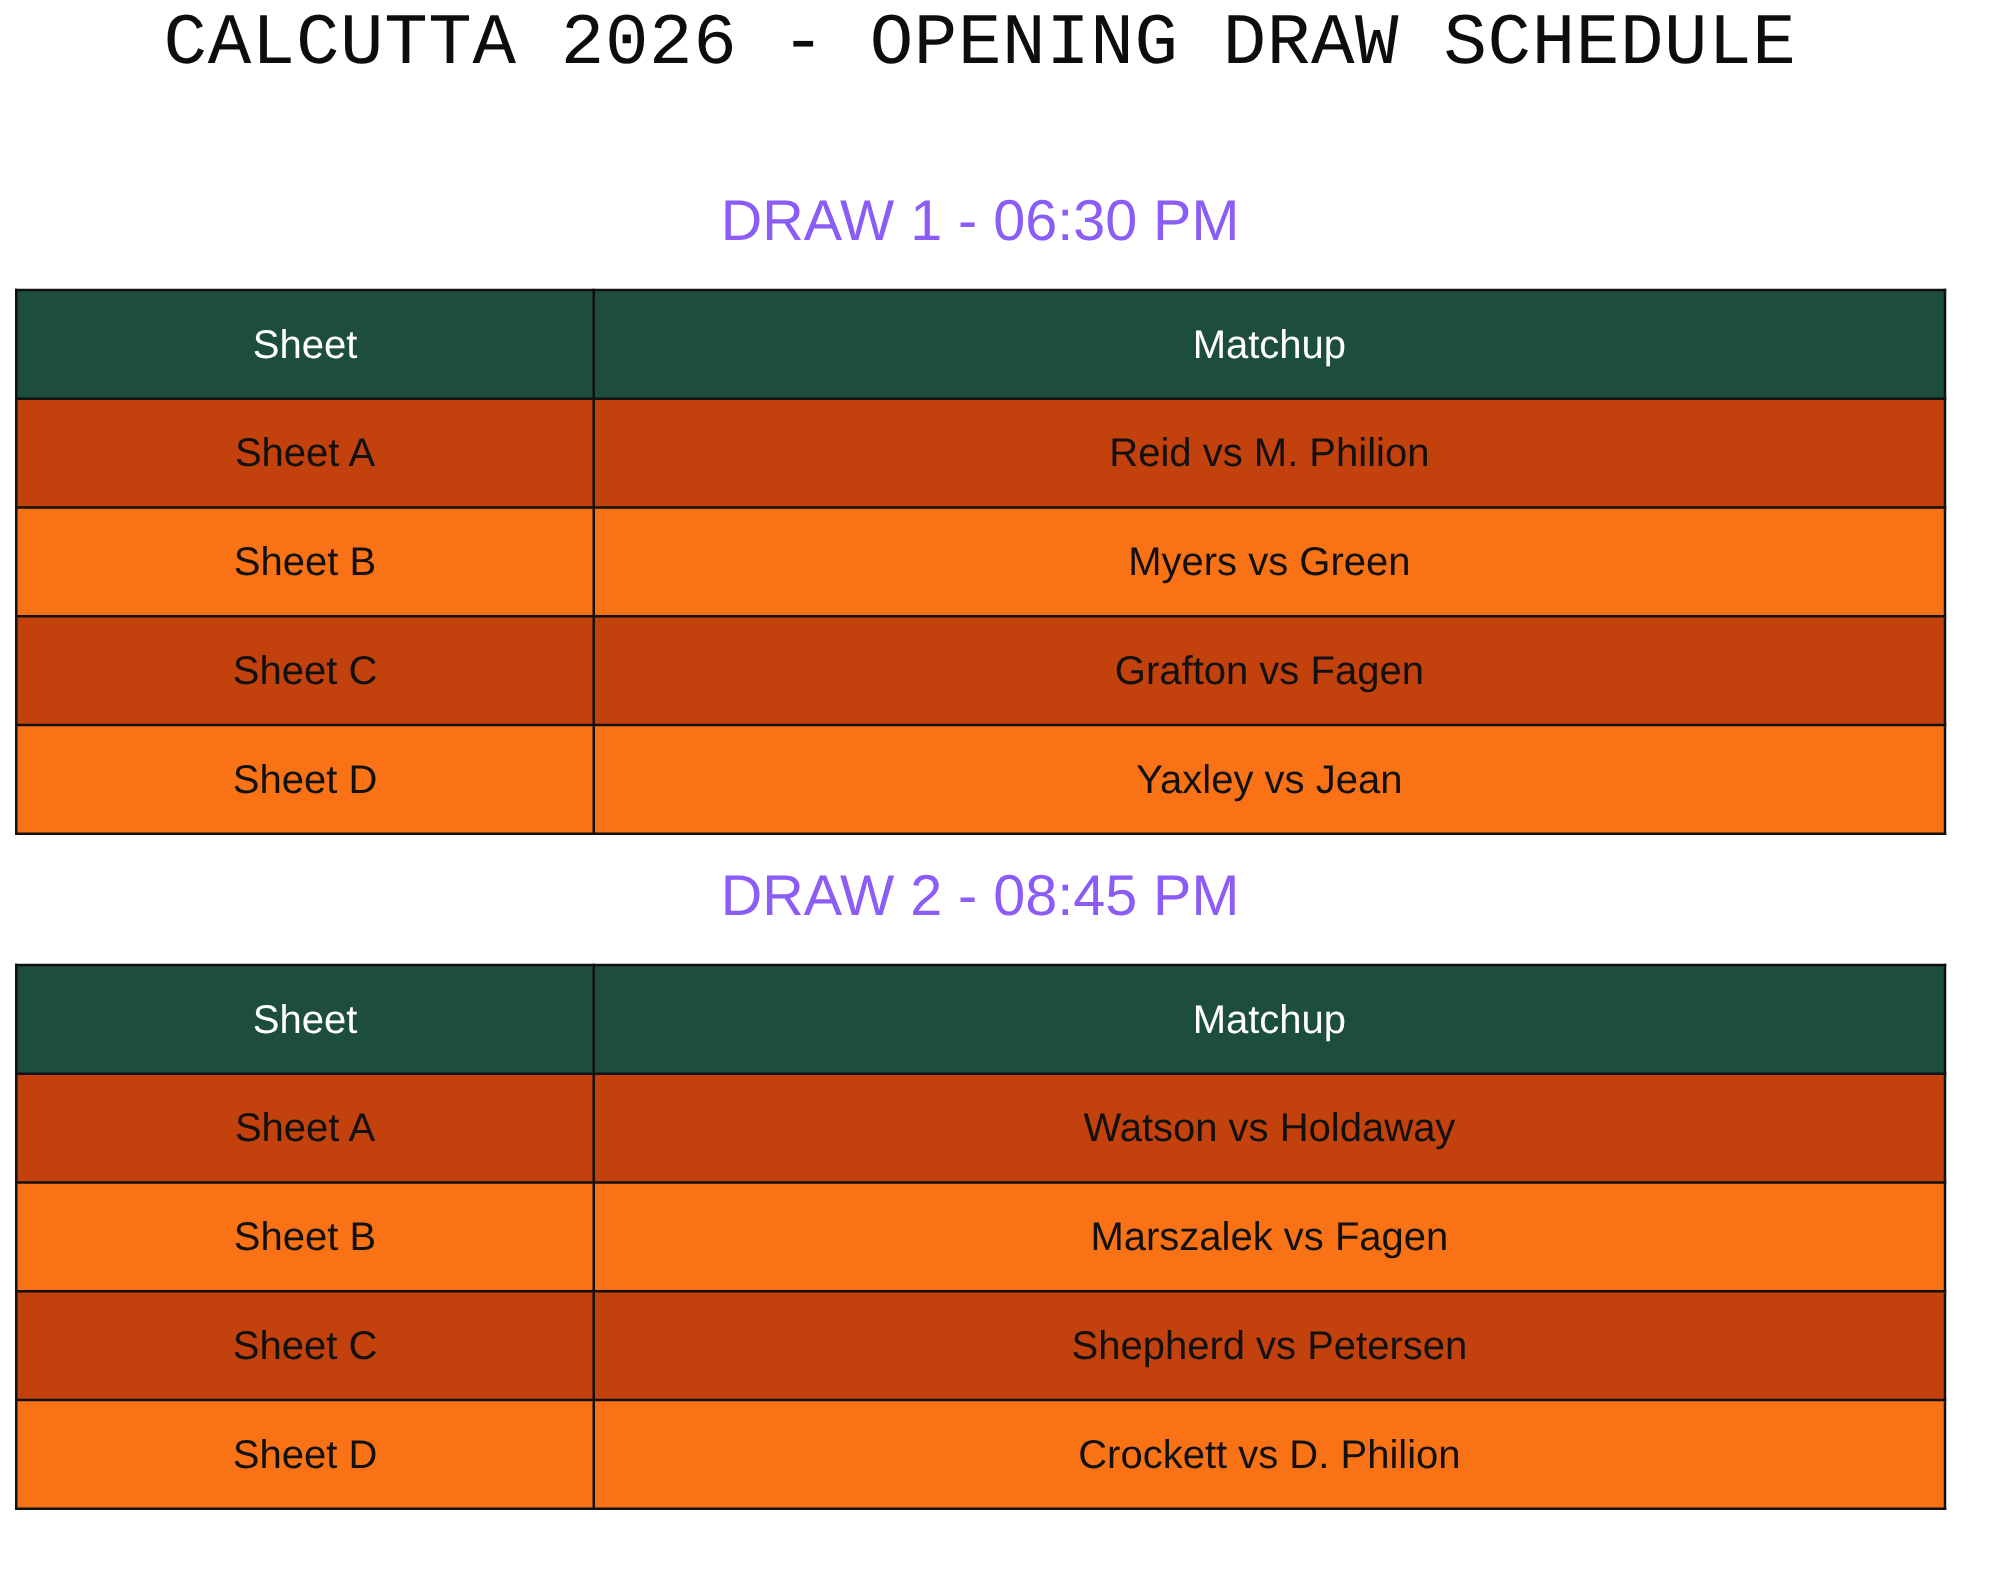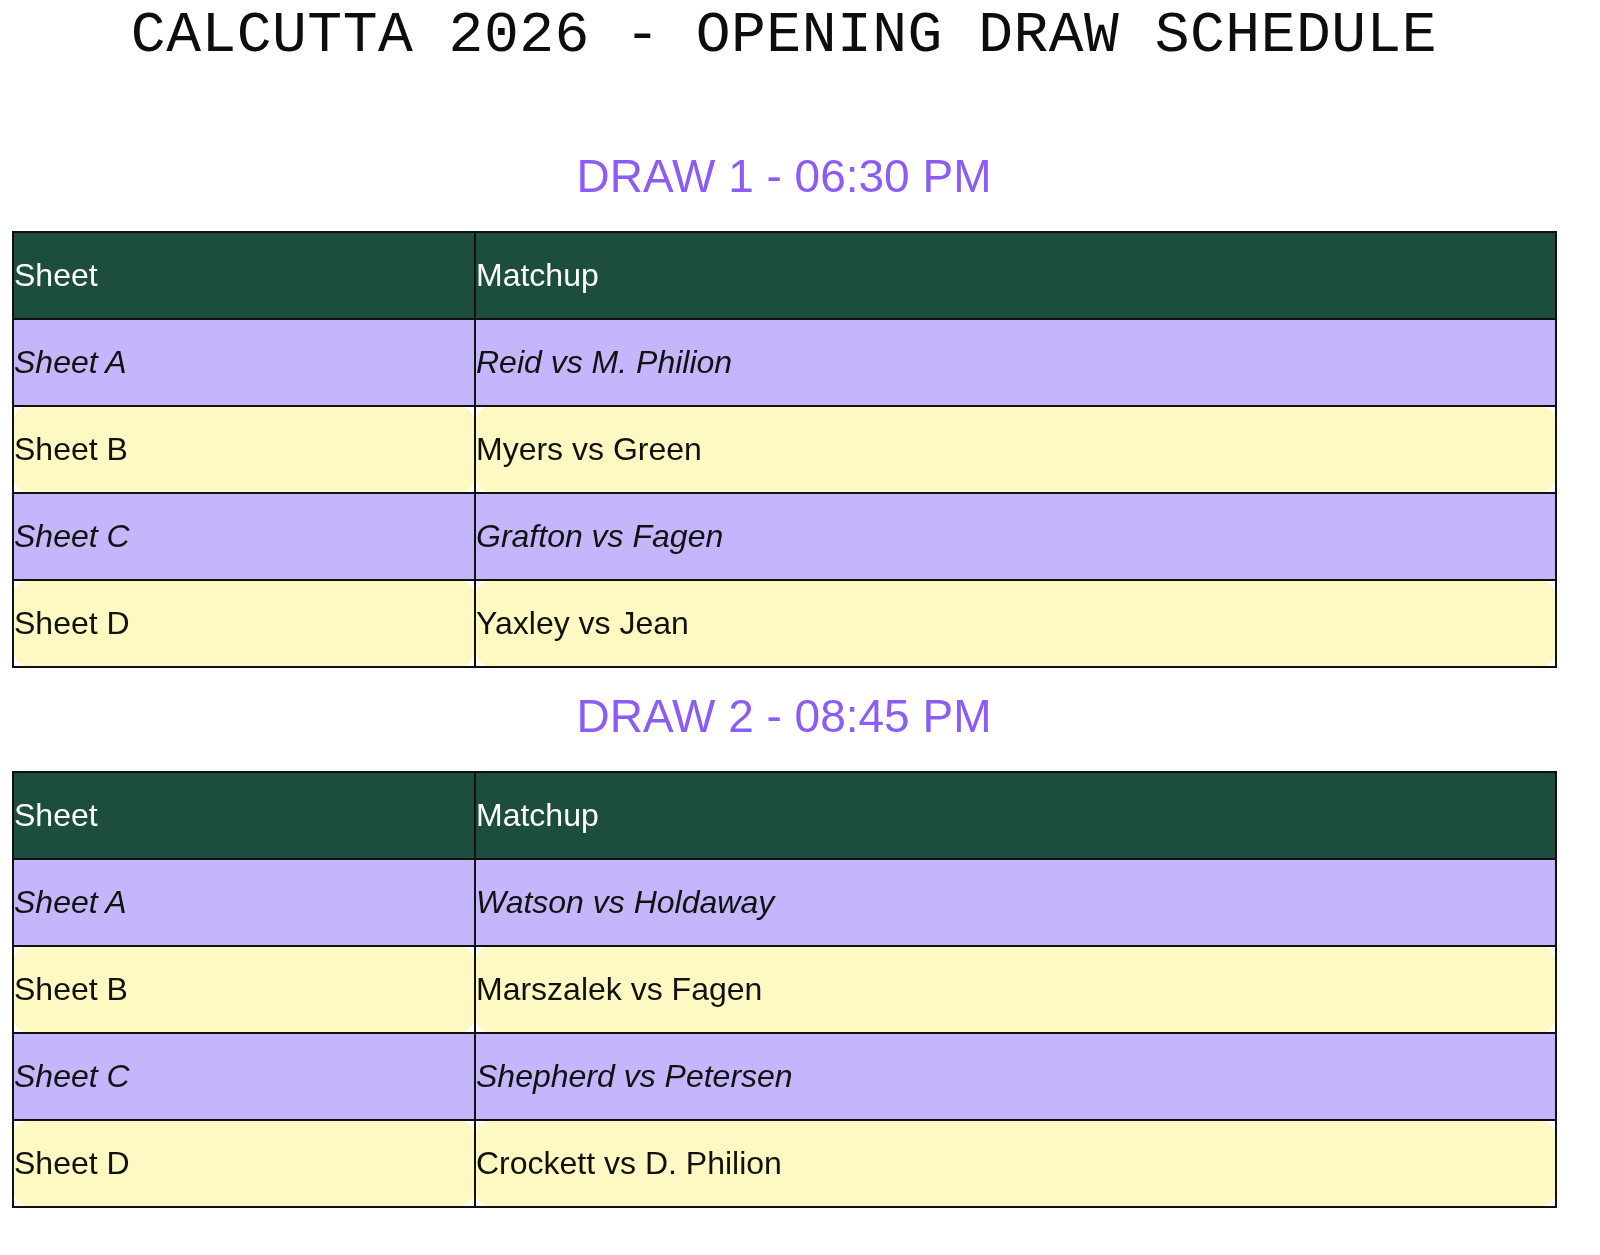--- a/index.html
+++ b/index.html
@@ -15,26 +15,26 @@
     }
     .draw-title {
       position: absolute; left: 0; width: 1568px; text-align: center;
       font-size: 46px; line-height: 56px; color: #8b5cf6;
     }
     .schedule-table {
       position: absolute; left: 12px; width: 1545px;
       border-collapse: collapse; table-layout: fixed;
     }
     .schedule-table th, .schedule-table td {
-      border: 2px solid #111111; text-align: left; height: 85px; padding: 0;
+      border: 2px solid #111111; text-align: center; height: 85px; padding: 0;
       font-size: 32px; font-weight: normal;
     }
     .schedule-table th { background: #1c4d3e; color: #ffffff; }
-    .schedule-table tr.alt td { background: #c4b5fd; font-style: italic; }
-    .schedule-table tr.plain td { background: #fef9c3; border-radius: 17px; }
+    .schedule-table tr.alt td { background: #c2410c; }
+    .schedule-table tr.plain td { background: #f97316; }
     .col-sheet { width: 462px; }
   </style>
 </head>
 <body>
 
 <div class="page-title">CALCUTTA 2026 - OPENING DRAW SCHEDULE</div>
 
 <div class="draw-title" style="top:148px;">DRAW 1 - 06:30 PM</div>
 <table class="schedule-table" style="top:231px;">
   <colgroup>

